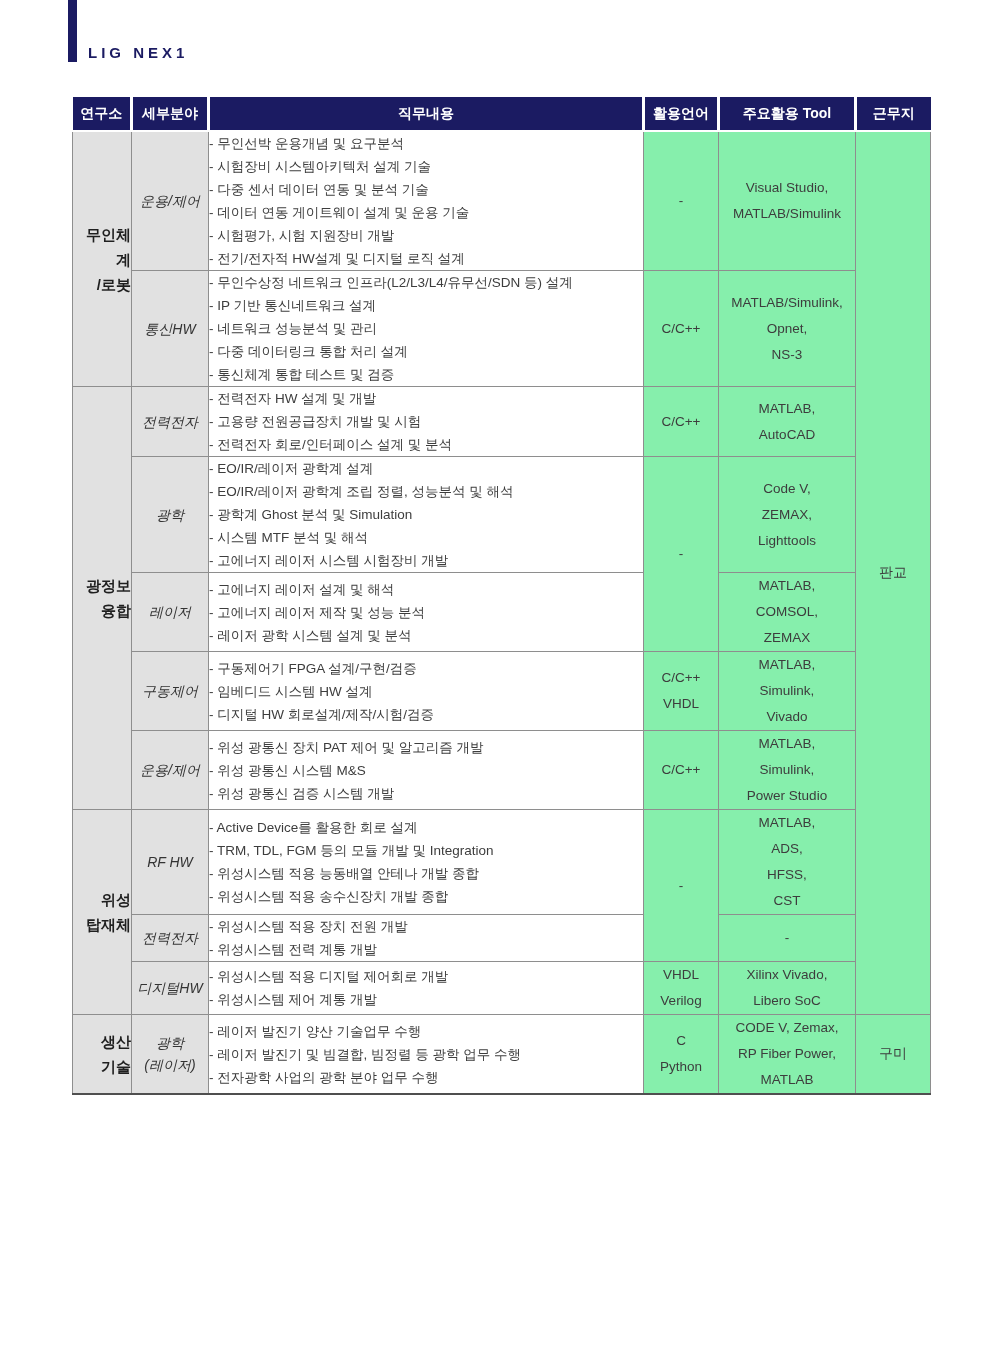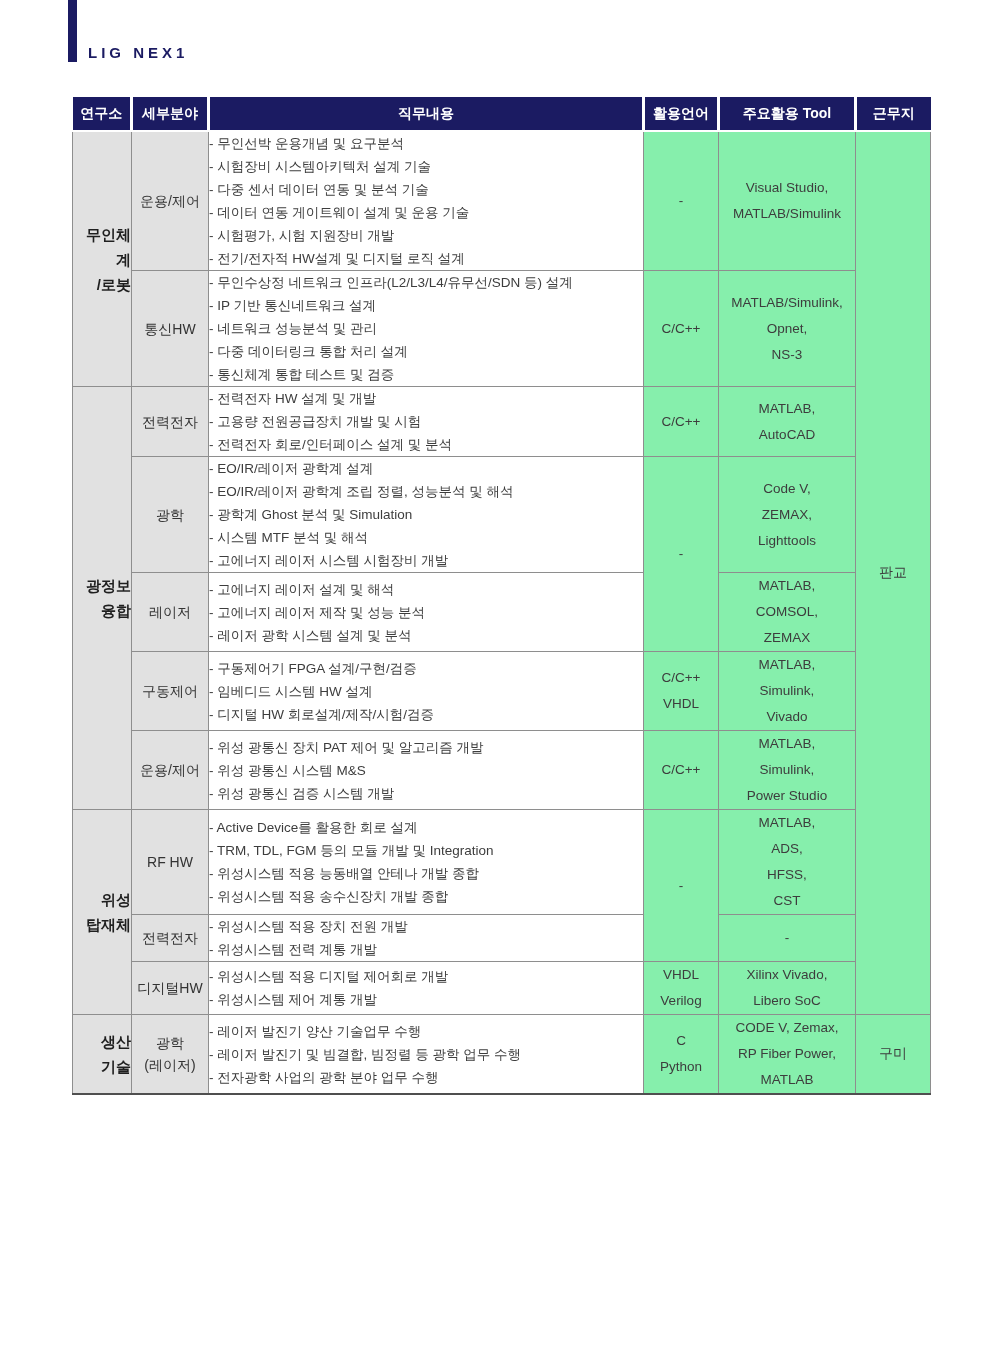--- a/index.html
+++ b/index.html
@@ -62,21 +62,21 @@
     vertical-align: middle;
     padding: 0;
     margin-left: 24px;
   }
   td.col-inst, td.col-field {
     background: #e1e1e1;
     text-align: center;
   }
   td.col-inst { font-weight: bold; font-size: 15px; color: #1f1f1f; text-align: right; }
   td.col-inst .line { line-height: 25px; }
-  td.col-field { font-size: 14px; color: #333333; }
+  td.col-field { font-size: 14px; color: #333333; font-style: italic; }
   td.col-field .line { line-height: 22px; }
   td.col-duty { padding: 12px 8px 12px 10px; background: #ffffff; }
   td.col-duty .line {
     font-size: 13.5px;
     color: #3d3d3d;
     line-height: 23px;
     text-align: left;
     white-space: nowrap;
   }
   td.col-lang, td.col-tool, td.col-loc {

